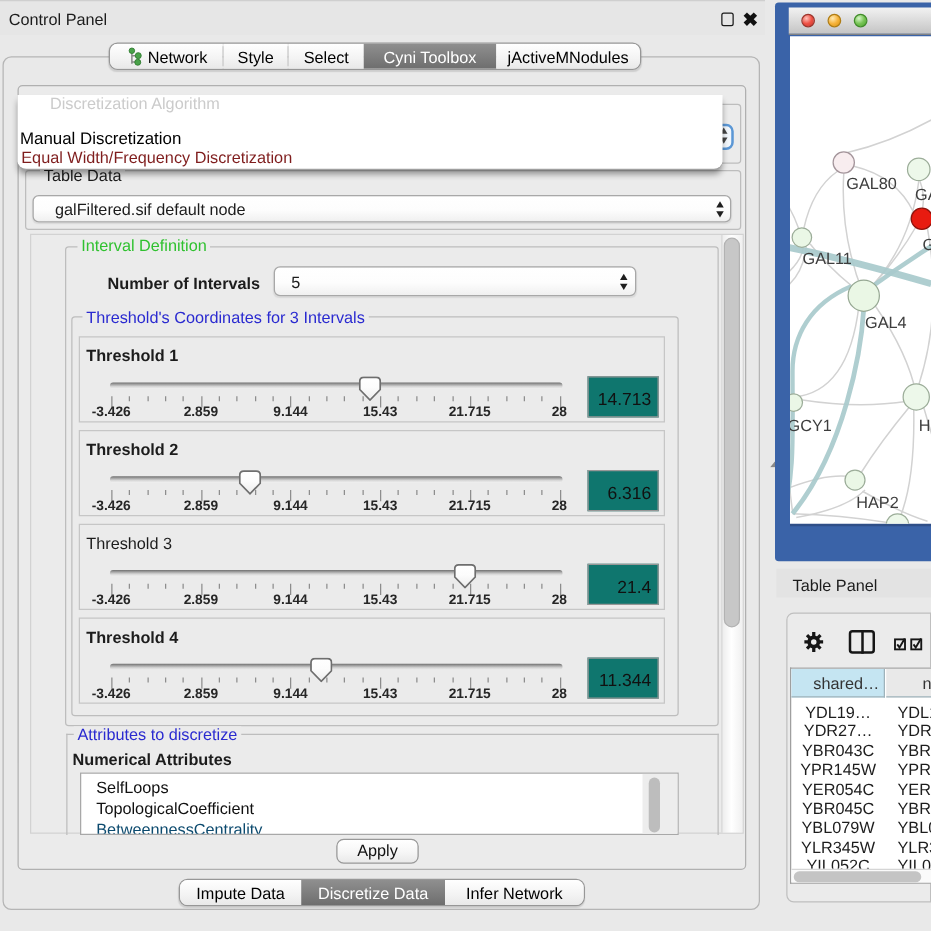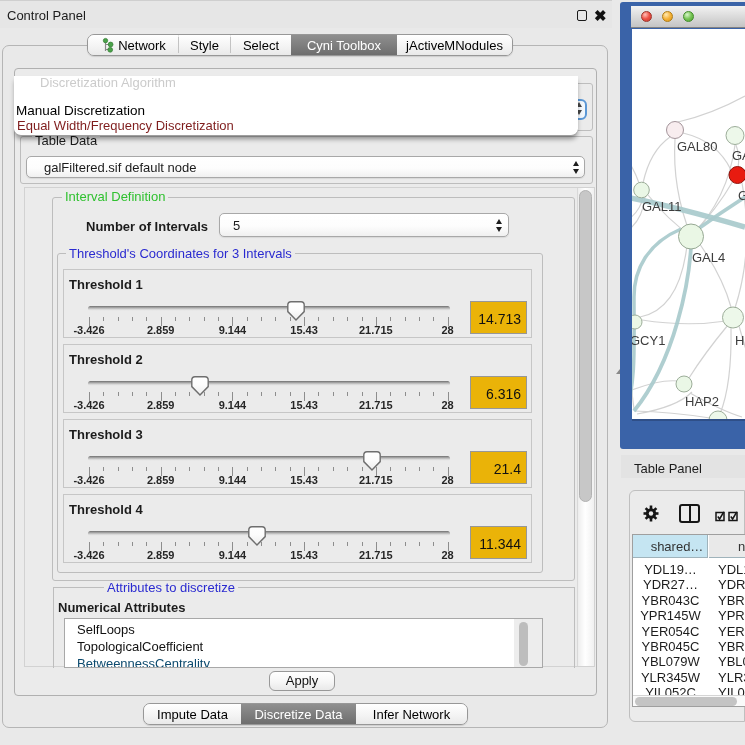--- a/index.html
+++ b/index.html
@@ -10,21 +10,21 @@
   .combo { border:1px solid #a8a8a8; border-radius:5px;
            background:linear-gradient(180deg,#ffffff 0%,#fdfdfd 55%,#f0f0f0 100%);
            box-shadow:0 1px 1px rgba(0,0,0,0.08); }
   .groupbox { border:1px solid #bdbdbd; border-radius:3px; }
   .gtitle { position:absolute; font-size:13px; background:#e9e9e9; padding:0 3px; line-height:13px; }
   .thrbox { position:absolute; left:63px; width:469px; height:69px;
             border:1px solid #c6c6c6; background:#ebebeb; }
   .track { position:absolute; left:24px; top:36px; width:362px; height:5px; border-radius:2.5px;
            background:linear-gradient(180deg,#6f6f6f 0%,#a9a9a9 35%,#d6d6d6 65%,#efefef 100%); }
   .vbox { position:absolute; left:406px; top:31px; width:57px; height:33px;
-          background:#eab308; border:1px solid #979797; font-size:14px; color:#111;
+          background:#0f766e; border:1px solid #979797; font-size:14px; color:#111;
           text-align:right; padding:9px 5px 0 0; }
   .ticklab { position:absolute; top:54px; font-size:11px; font-weight:bold; color:#262626;
              transform:translateX(-50%); }
   .thumb { position:absolute; top:31px; width:18px; height:20px; transform:translateX(-50%); }
 </style>
 </head>
 <body>
 
 <div class="abs" style="left:0;top:0;width:612px;height:28px;background:#e6e6e6;border-top:1px solid #cfcfcf;"></div>
 <div class="abs t13" style="left:7px;top:8px;">Control Panel</div>
@@ -178,21 +178,21 @@
               <stop offset="0" stop-color="#ffffff"></stop>
               <stop offset="0.45" stop-color="#fcfcfc"></stop>
               <stop offset="1" stop-color="#ededed"></stop>
             </linearGradient>
           </defs>
           <path d="M4 0.8 H14 Q17.2 0.8 17.2 4 V10.6 L9 19 L0.8 10.6 V4 Q0.8 0.8 4 0.8 Z" fill="url(#tg1)" stroke="#6e6e6e" stroke-width="1.4"></path>
         </svg></div>
       <div class="vbox">6.316</div>
     </div>
     <div class="thrbox" style="top:419px;">
-      <div style="position:absolute;left:5px;top:7px;font-size:13px;font-weight:bold;color:#1c1c1c;">Threshold 3</div>
+      <div style="position:absolute;left:5px;top:7px;font-size:13px;font-weight:normal;color:#1c1c1c;">Threshold 3</div>
       <div class="track"></div>
       <div style="position:absolute;left:25.0px;top:47px;width:1px;height:9px;background:#8d8d8d;"></div>
       <div style="position:absolute;left:39.3px;top:47px;width:1px;height:4px;background:#8d8d8d;"></div>
       <div style="position:absolute;left:53.7px;top:47px;width:1px;height:4px;background:#8d8d8d;"></div>
       <div style="position:absolute;left:68.0px;top:47px;width:1px;height:4px;background:#8d8d8d;"></div>
       <div style="position:absolute;left:82.4px;top:47px;width:1px;height:4px;background:#8d8d8d;"></div>
       <div style="position:absolute;left:96.7px;top:47px;width:1px;height:9px;background:#8d8d8d;"></div>
       <div style="position:absolute;left:111.0px;top:47px;width:1px;height:4px;background:#8d8d8d;"></div>
       <div style="position:absolute;left:125.4px;top:47px;width:1px;height:4px;background:#8d8d8d;"></div>
       <div style="position:absolute;left:139.7px;top:47px;width:1px;height:4px;background:#8d8d8d;"></div>
@@ -274,21 +274,21 @@
               <stop offset="1" stop-color="#ededed"></stop>
             </linearGradient>
           </defs>
           <path d="M4 0.8 H14 Q17.2 0.8 17.2 4 V10.6 L9 19 L0.8 10.6 V4 Q0.8 0.8 4 0.8 Z" fill="url(#tg3)" stroke="#6e6e6e" stroke-width="1.4"></path>
         </svg></div>
       <div class="vbox">11.344</div>
     </div>
   </div>
 
 <div class="abs" style="left:53px;top:587px;width:522px;height:81px;border:1px solid #bdbdbd;border-bottom:none;"></div>
-<div class="gtitle" style="left:59px;top:581px;color:#2a2ad0;background:#ebebeb;margin-left:45px;">Attributes to discretize</div>
+<div class="gtitle" style="left:59px;top:581px;color:#2a2ad0;background:#ebebeb;">Attributes to discretize</div>
 <div class="abs t13" style="left:58px;top:600px;font-weight:bold;">Numerical Attributes</div>
 <div class="abs" style="left:64px;top:618px;width:479px;height:50px;background:#ffffff;border:1px solid #a8a8a8;overflow:hidden;">
   <div style="position:absolute;left:12px;top:3px;font-size:13px;color:#111;">SelfLoops</div>
   <div style="position:absolute;left:12px;top:20px;font-size:13px;color:#111;">TopologicalCoefficient</div>
   <div style="position:absolute;left:12px;top:37px;font-size:13px;color:#0c4a6e;">BetweennessCentrality</div>
   <div style="position:absolute;right:0;top:0;width:28px;height:50px;background:#ededed;"></div>
   <div style="position:absolute;right:14px;top:3px;width:9px;height:44px;background:#bdbdbd;border-radius:5px;"></div>
 </div>
 
 <div class="abs" style="left:269px;top:671px;width:66px;height:20px;border:1px solid #989898;border-radius:6px;background:linear-gradient(180deg,#ffffff,#f6f6f6 55%,#e9e9e9);text-align:center;font-size:13px;color:#111;line-height:18px;">Apply</div>

